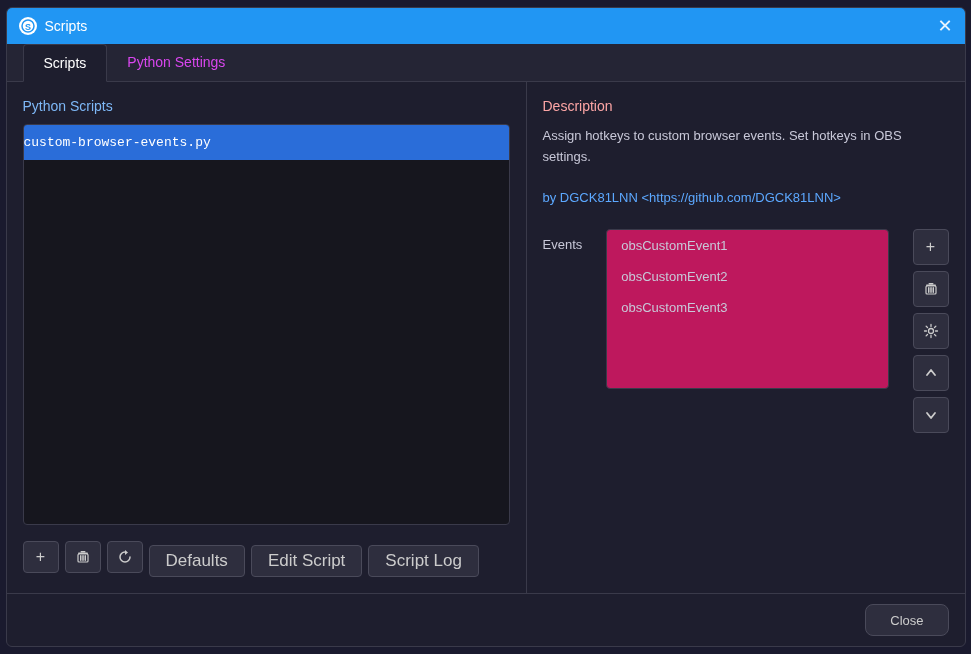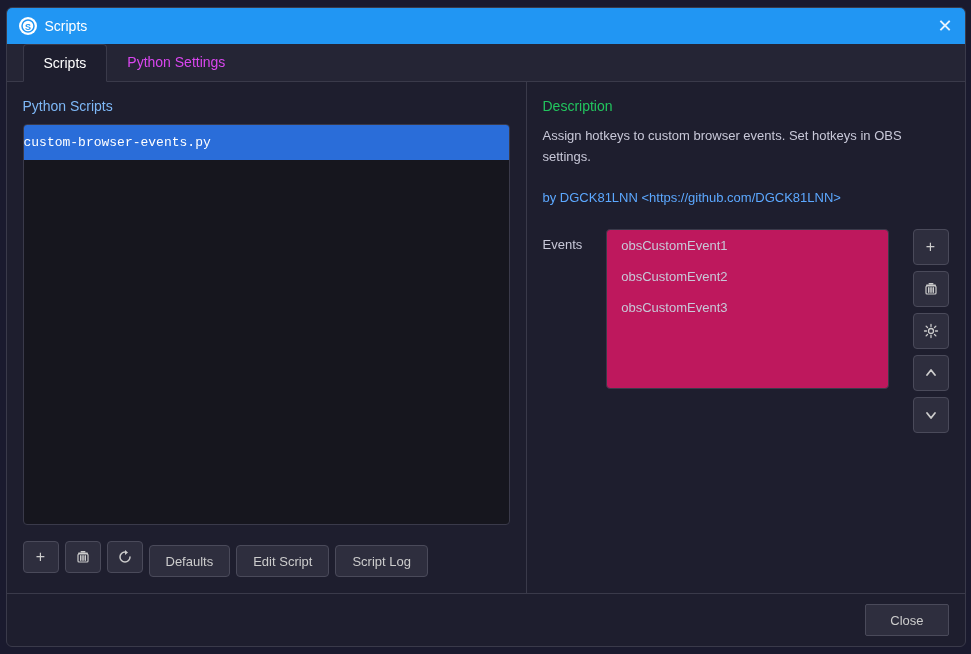--- a/index.html
+++ b/index.html
@@ -137,32 +137,32 @@
       align-items: center;
       justify-content: center;
     }
     .text-btn {
       height: 32px;
       padding: 0 16px;
       background: #2e2e3e;
       border: 1px solid #4a4a5a;
       border-radius: 4px;
       color: #ccc;
-      font-size: 13px;
+      font-size: 17px;
       cursor: pointer;
       margin-top: 8px;
     }
     .right-panel {
       flex: 1;
       display: flex;
       flex-direction: column;
       padding: 16px;
     }
     .description-label {
-      color: #22c55e;
+      color: #fca5a5;
       font-size: 14px;
       margin-bottom: 12px;
     }
     .description-text {
       color: #c8c8d8;
       font-size: 13px;
       line-height: 1.6;
       margin-bottom: 20px;
     }
     .description-text a, .desc-link {
@@ -209,21 +209,21 @@
       justify-content: flex-end;
       padding: 10px 16px;
       border-top: 1px solid #3a3a4a;
       flex-shrink: 0;
     }
     .close-btn {
       height: 32px;
       padding: 0 24px;
       background: #2e2e3e;
       border: 1px solid #4a4a5a;
-      border-radius: 2px;
+      border-radius: 8px;
       color: #ccc;
       font-size: 13px;
       cursor: pointer;
     }
     
     ::-webkit-scrollbar { width: 6px; }
     ::-webkit-scrollbar-track { background: #16161e; }
     ::-webkit-scrollbar-thumb { background: #4a4a5a; border-radius: 3px; }
   </style>
 </head>

